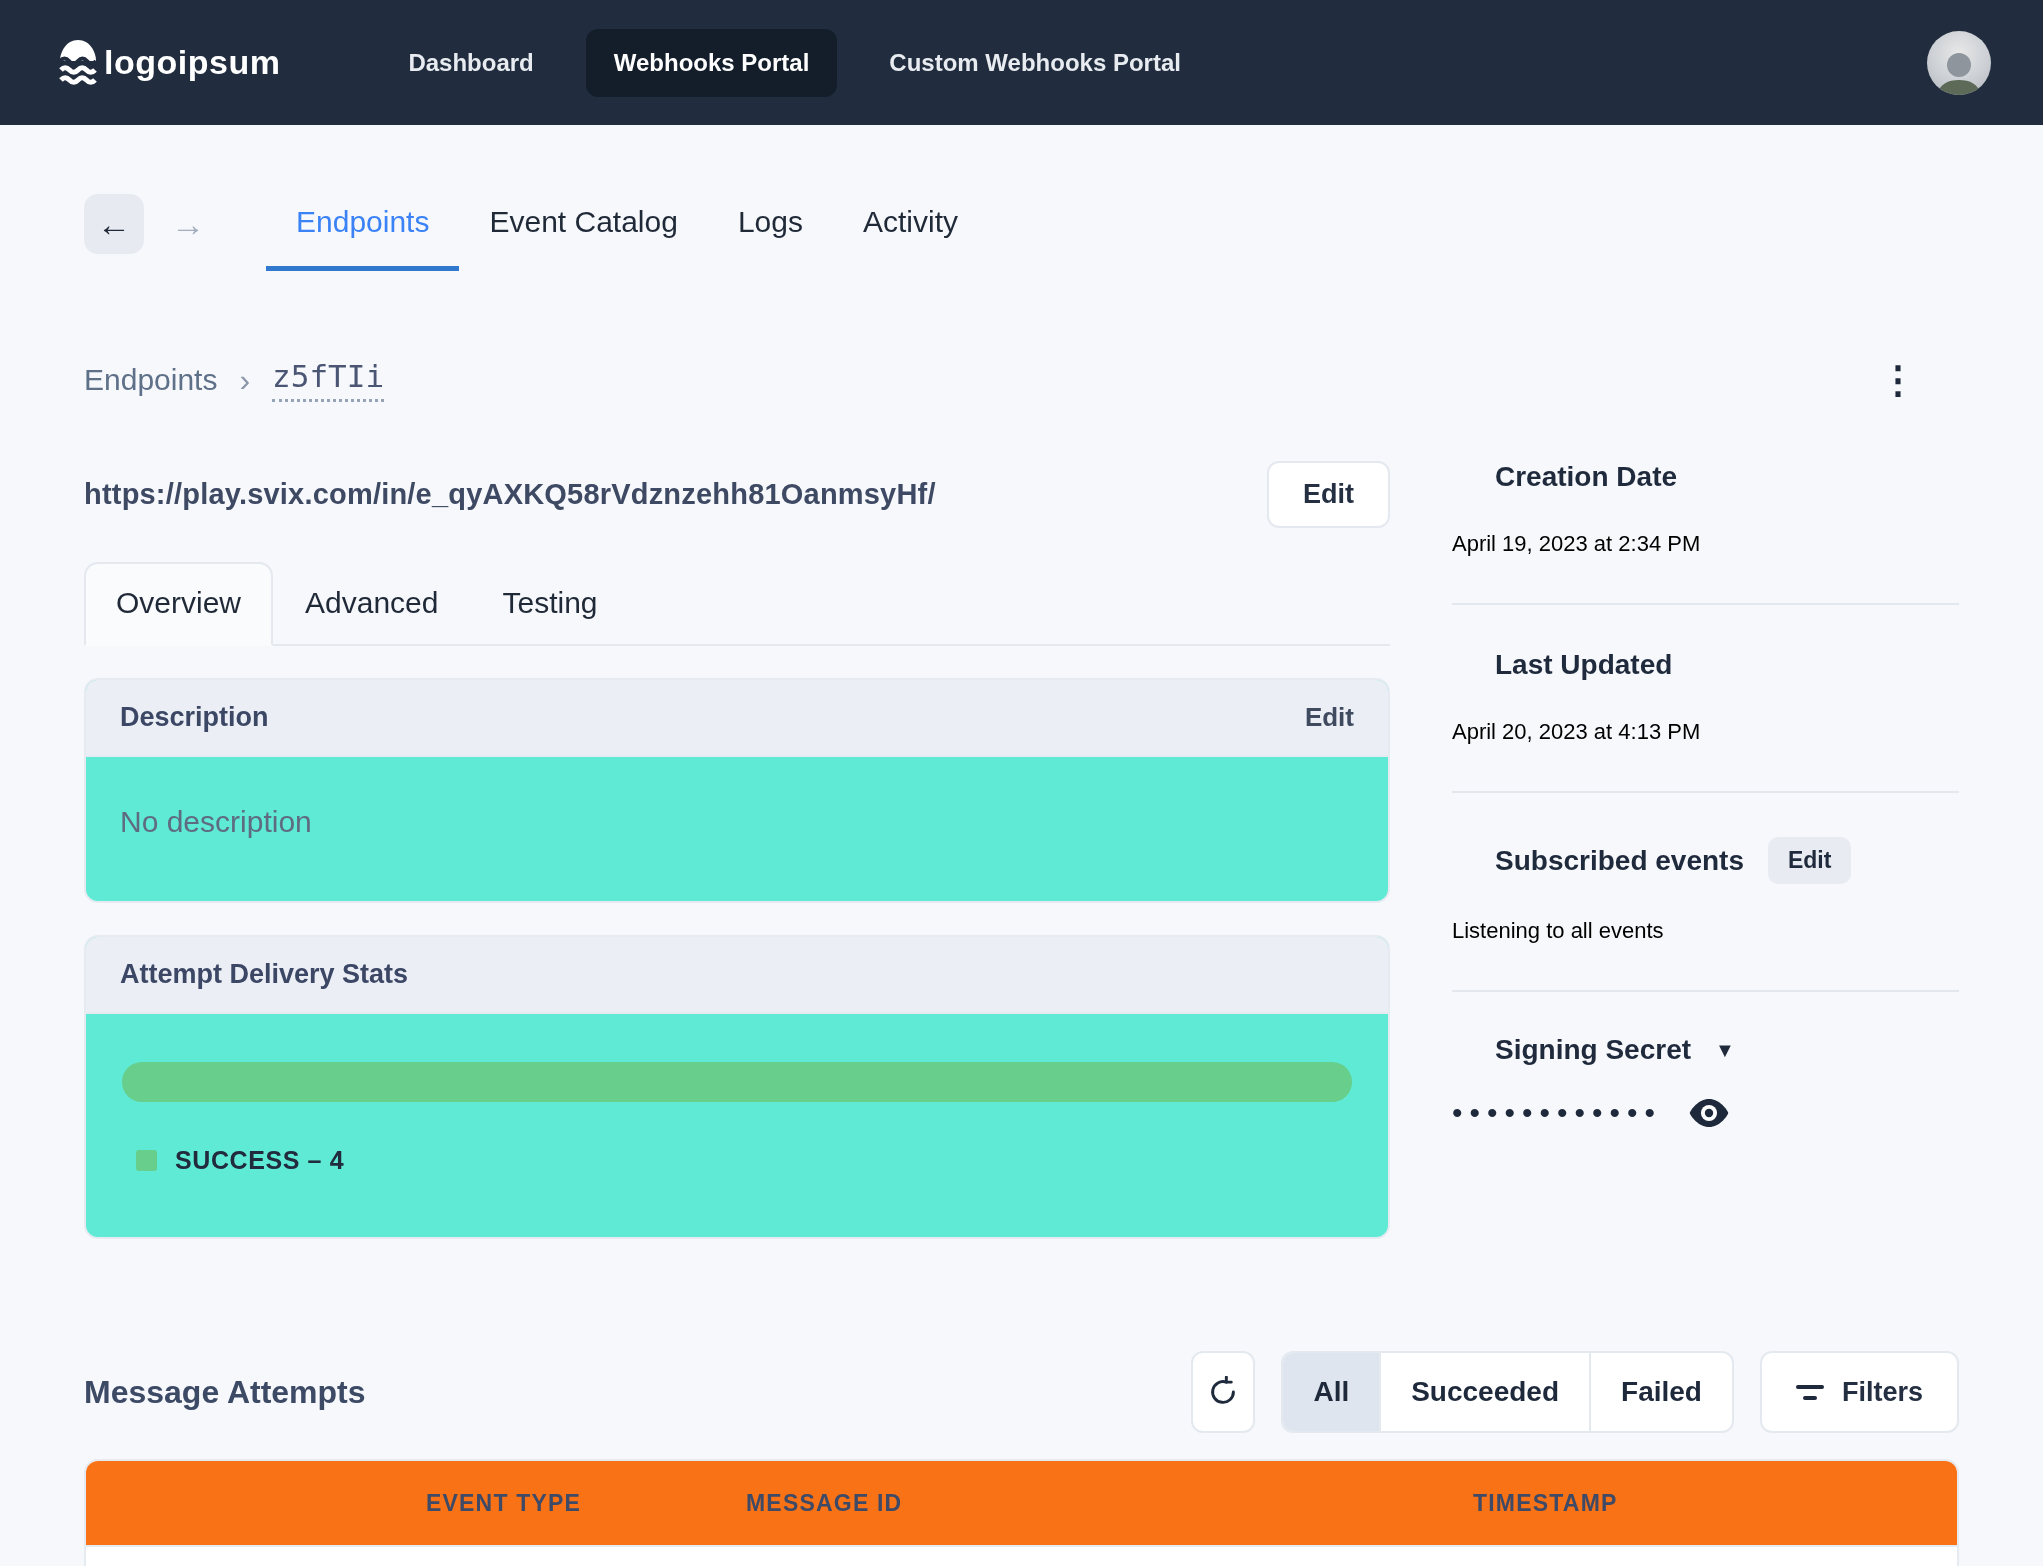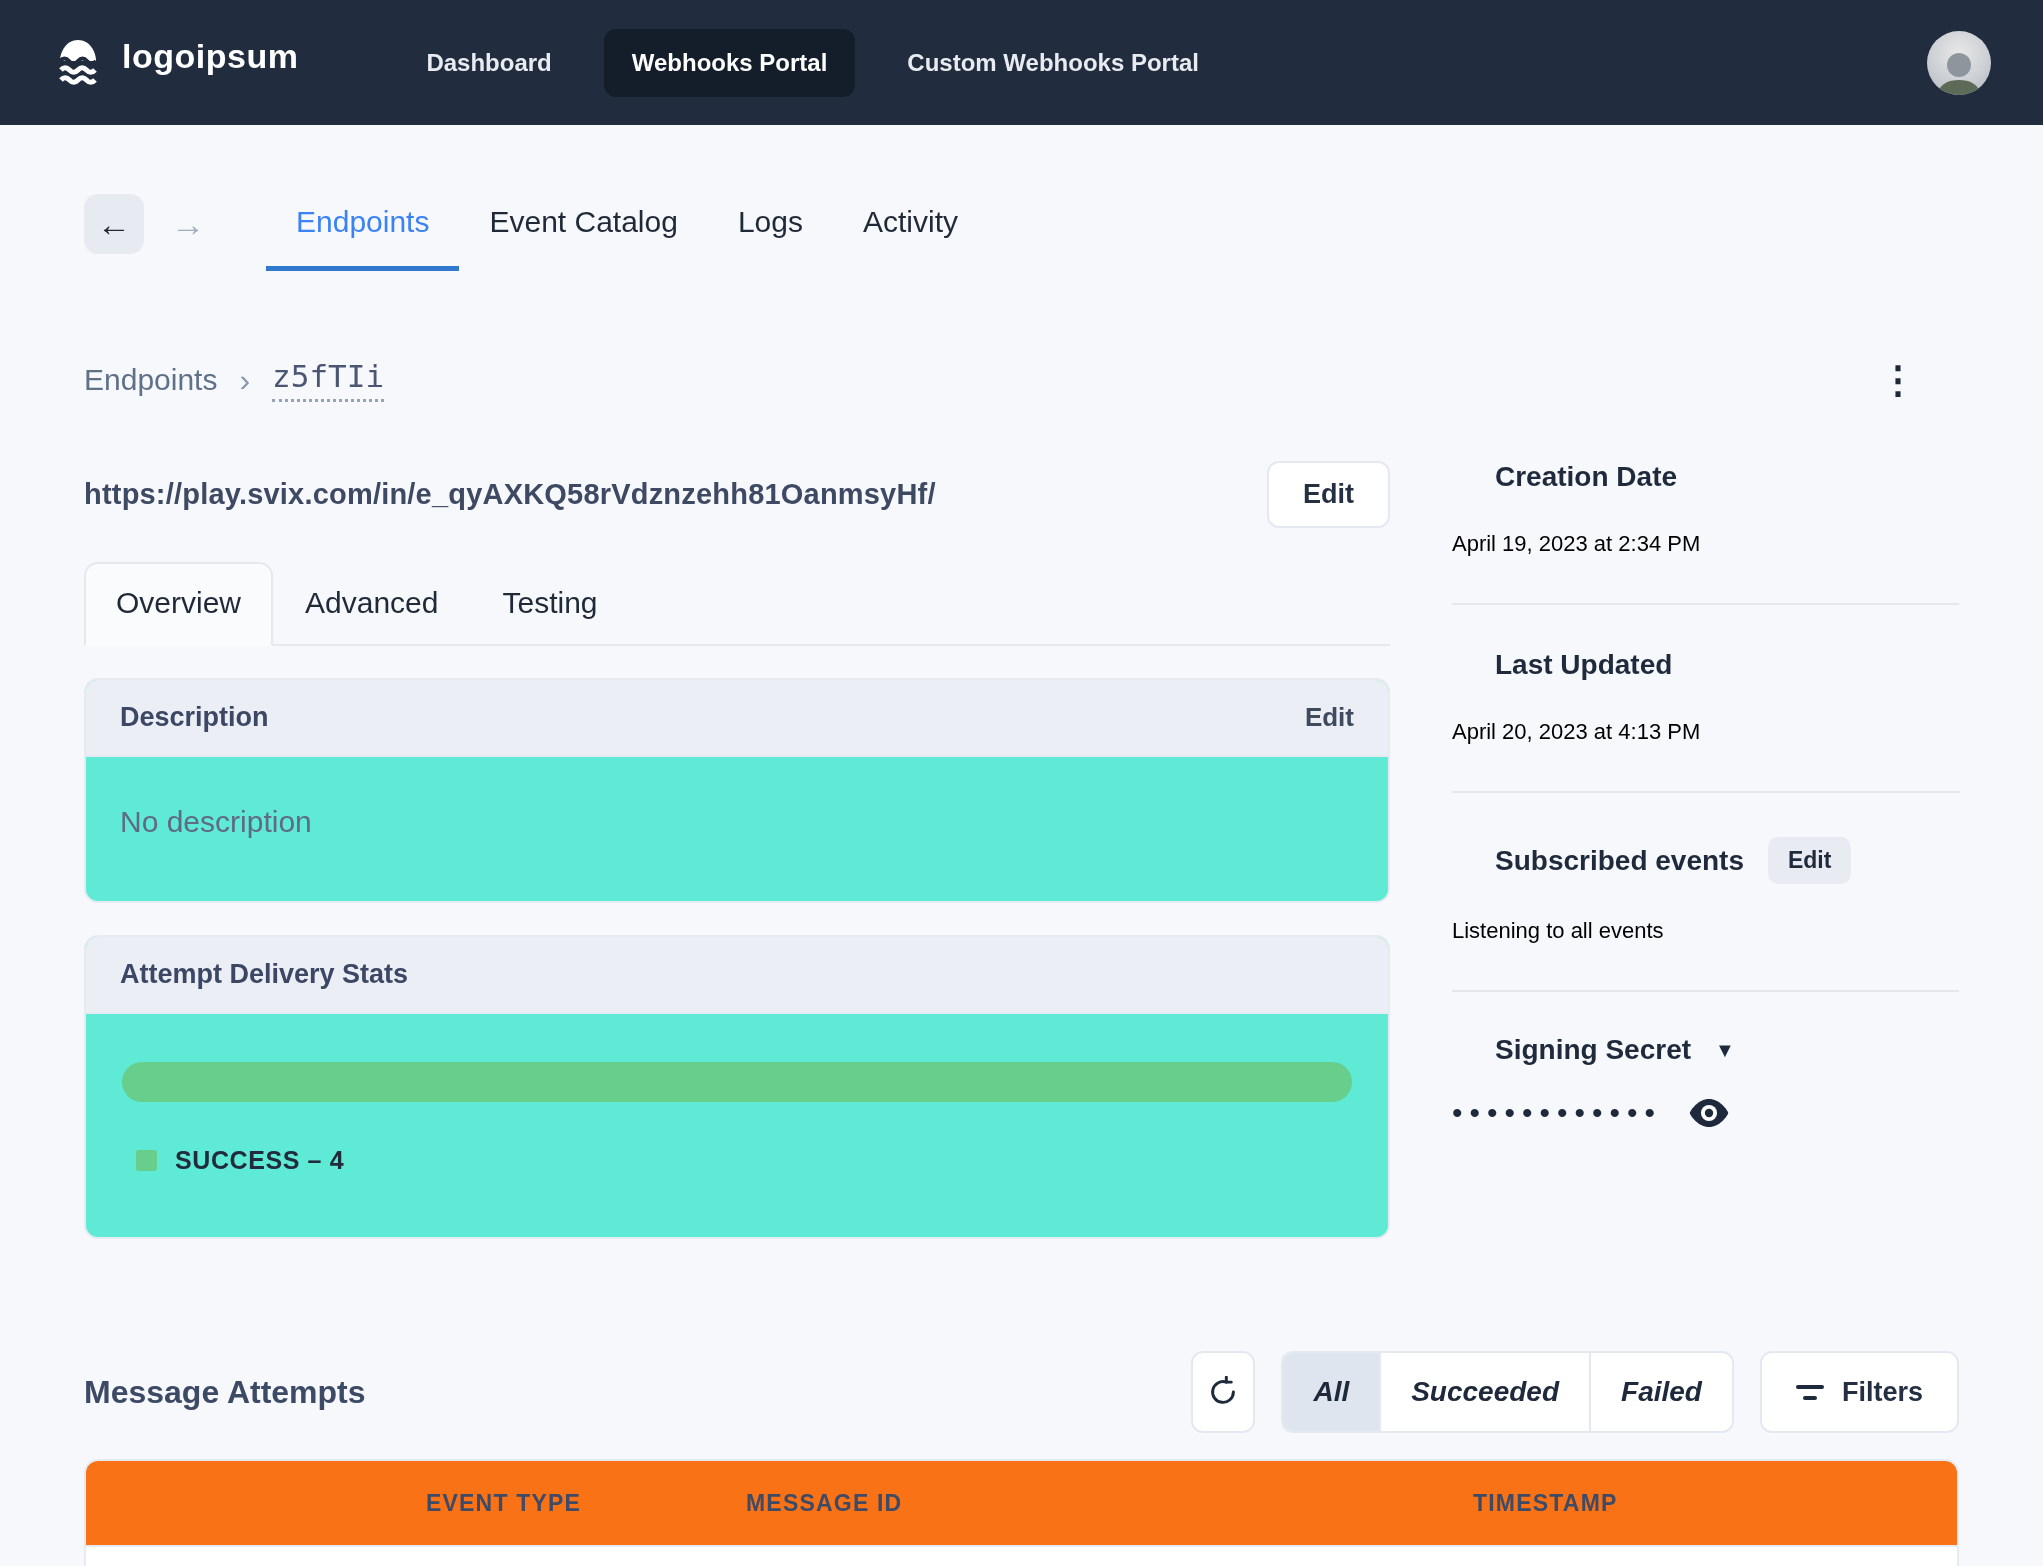--- a/index.html
+++ b/index.html
@@ -11,21 +11,21 @@
     overflow:hidden;
   }
   .mono { font-family:"DejaVu Sans Mono", monospace; }
 
   
   .topnav {
     height:125px; background:#212d3e;
     display:flex; align-items:center;
     padding:0 52px;
   }
-  .brand { display:flex; align-items:flex-start; gap:18px; }
+  .brand { display:flex; align-items:center; }
   .brand-name { color:#ffffff; font-size:34px; font-weight:bold; letter-spacing:.5px; }
   .nav-links { display:flex; align-items:center; margin-left:100px; gap:24px; }
   .nav-link {
     color:#e8ecf1; font-size:24px; font-weight:600;
     padding:20px 28px; border-radius:12px; cursor:pointer; white-space:nowrap;
   }
   .nav-link.active { background:#141e2b; color:#ffffff; }
   .nav-spacer { flex:1; }
   .avatar {
     width:64px; height:64px; border-radius:50%;
@@ -117,21 +117,21 @@
   .attempts-header { margin-top:112px; display:flex; align-items:center; }
   .attempts-title { font-size:32px; font-weight:bold; color:#3d4a66; }
   .attempts-controls { margin-left:auto; display:flex; align-items:center; }
   .icon-btn {
     width:64px; height:82px; background:#ffffff; border:2px solid #e4e9f0;
     border-radius:12px; display:flex; align-items:center; justify-content:center;
     cursor:pointer;
   }
   .segmented {
     display:flex; margin-left:26px; border:2px solid #e4e9f0; border-radius:12px;
-    overflow:hidden; background:#ffffff;font-style:italic;
+    overflow:hidden; background:#ffffff;
   }
   .segment {
     font-size:28px; font-weight:bold; color:#1e293b; padding:0 30px;
     height:78px; display:flex; align-items:center; cursor:pointer;
     border-left:2px solid #e4e9f0;
   }
   .segment:first-child { border-left:none; }
   .segment.active { background:#dfe5ee; }
   .filters-btn {
     margin-left:26px; height:82px; display:flex; align-items:center; gap:18px;

